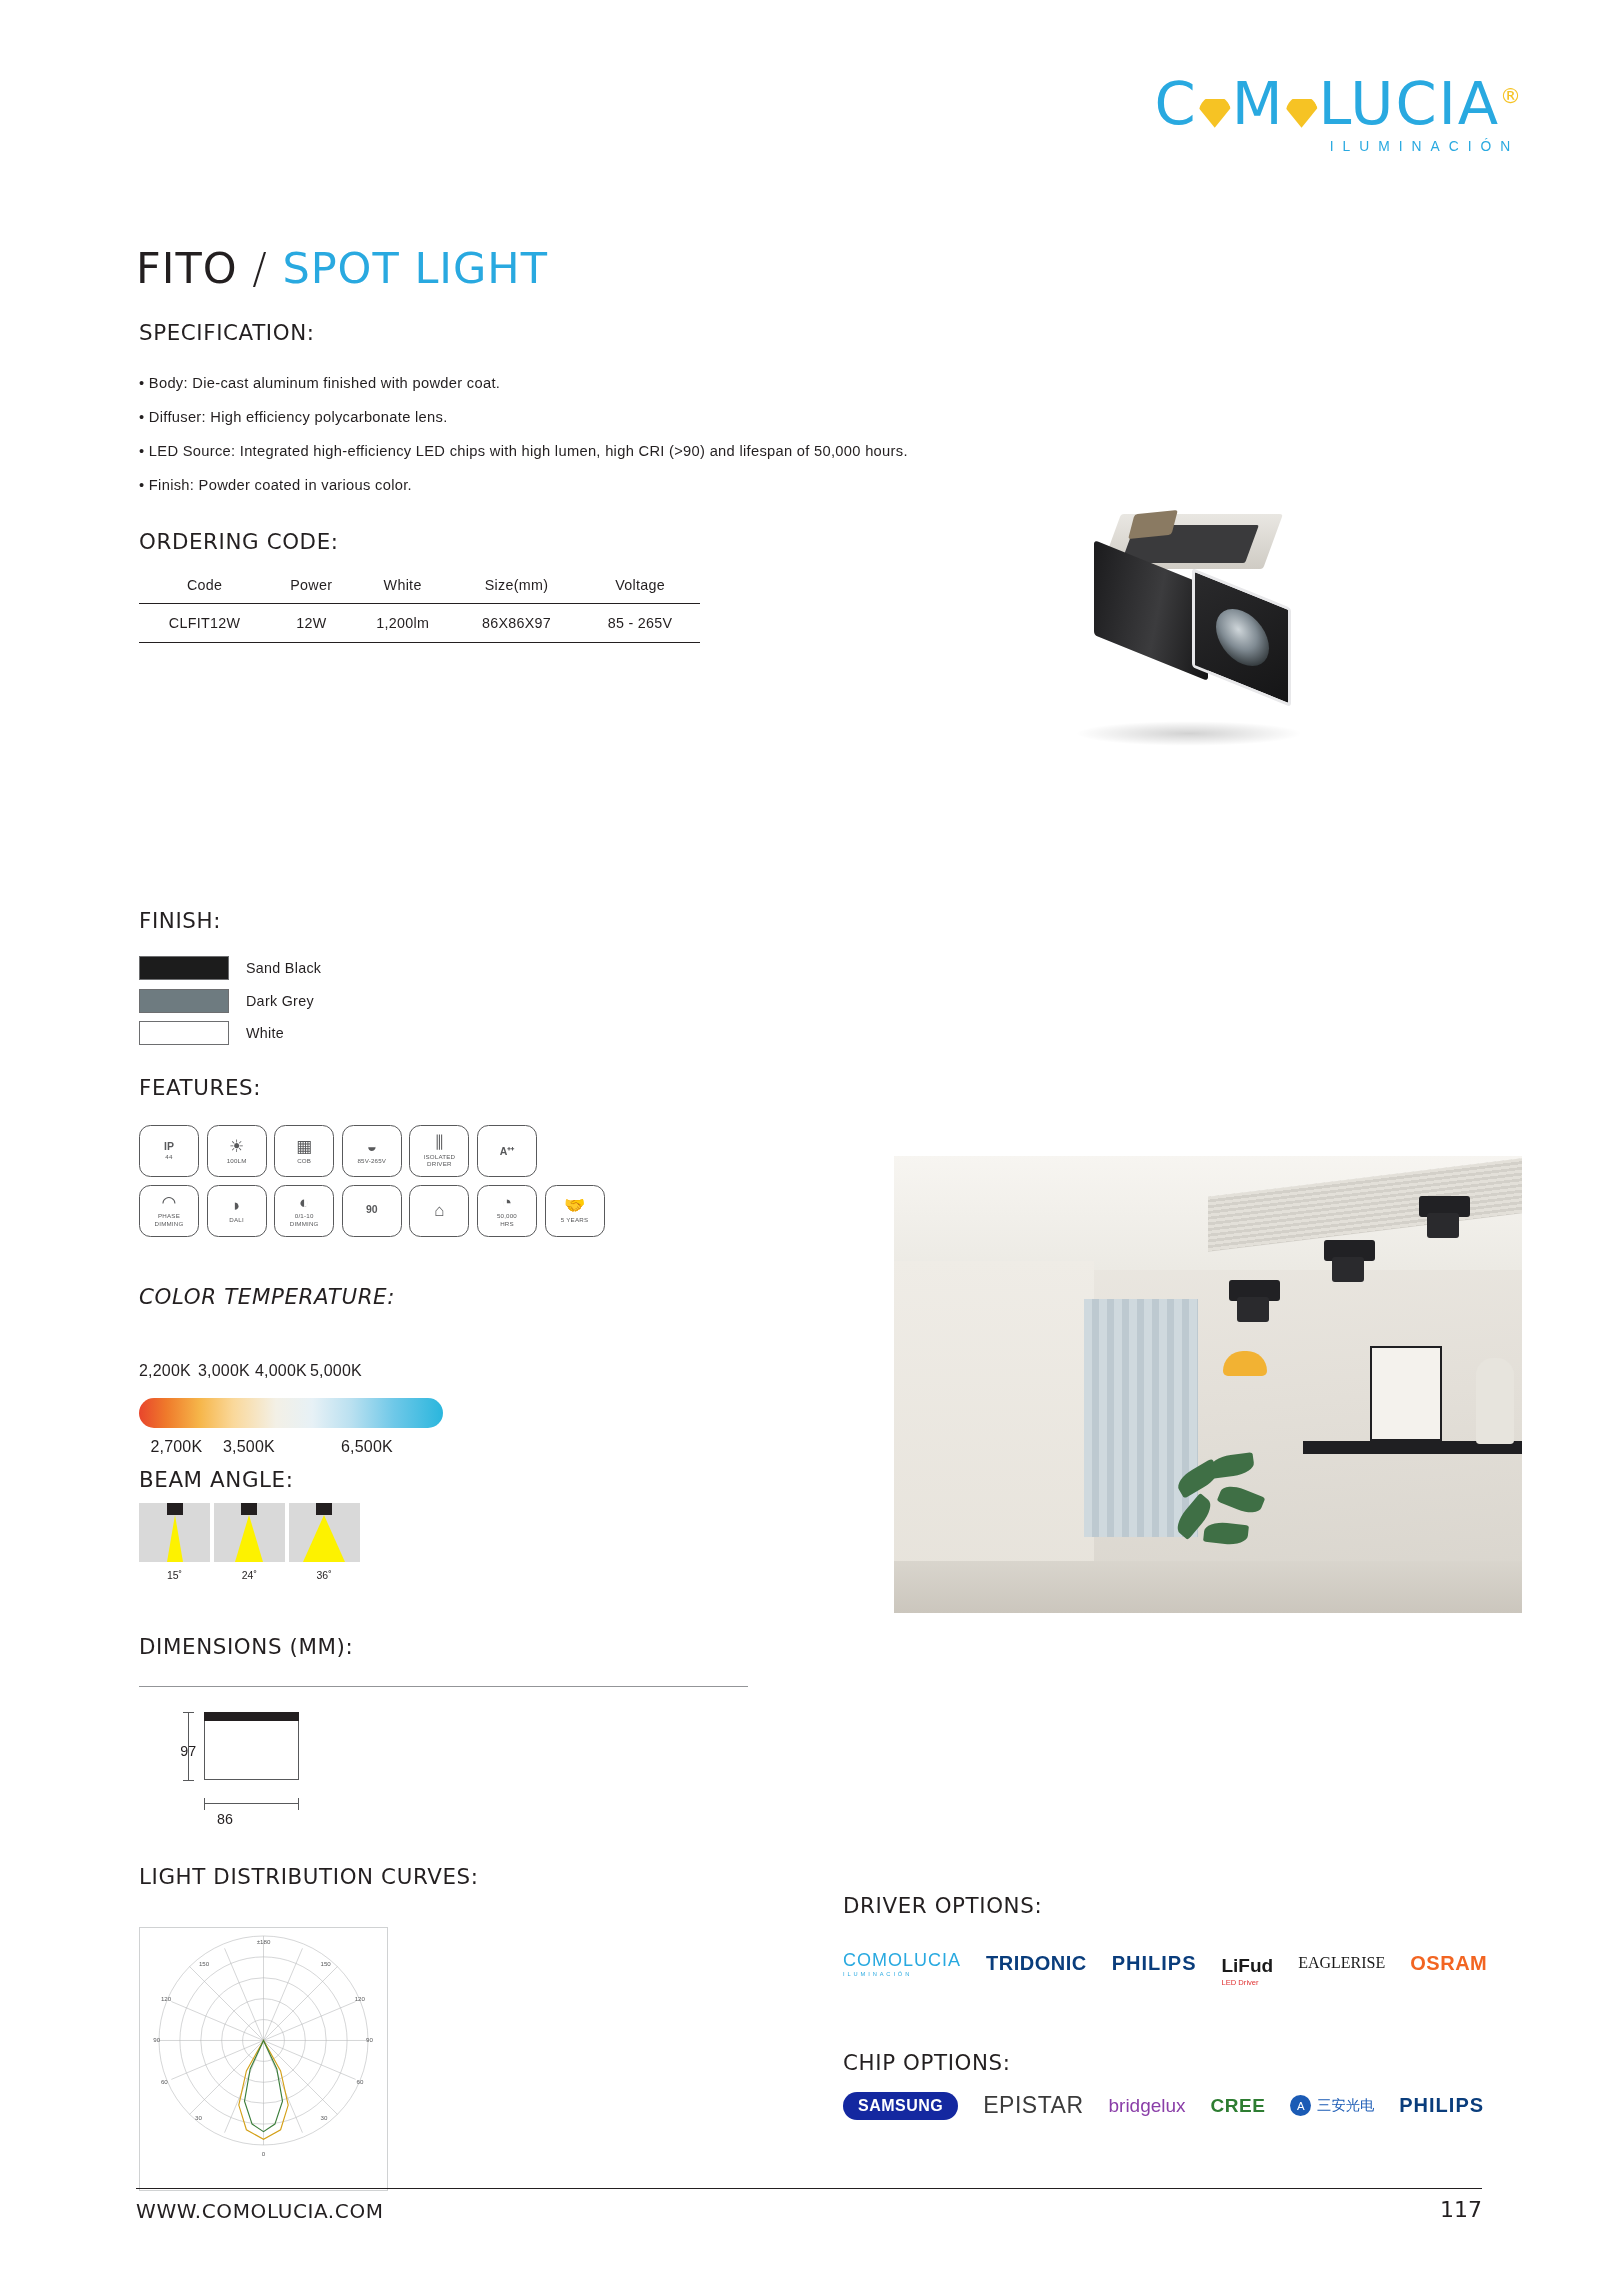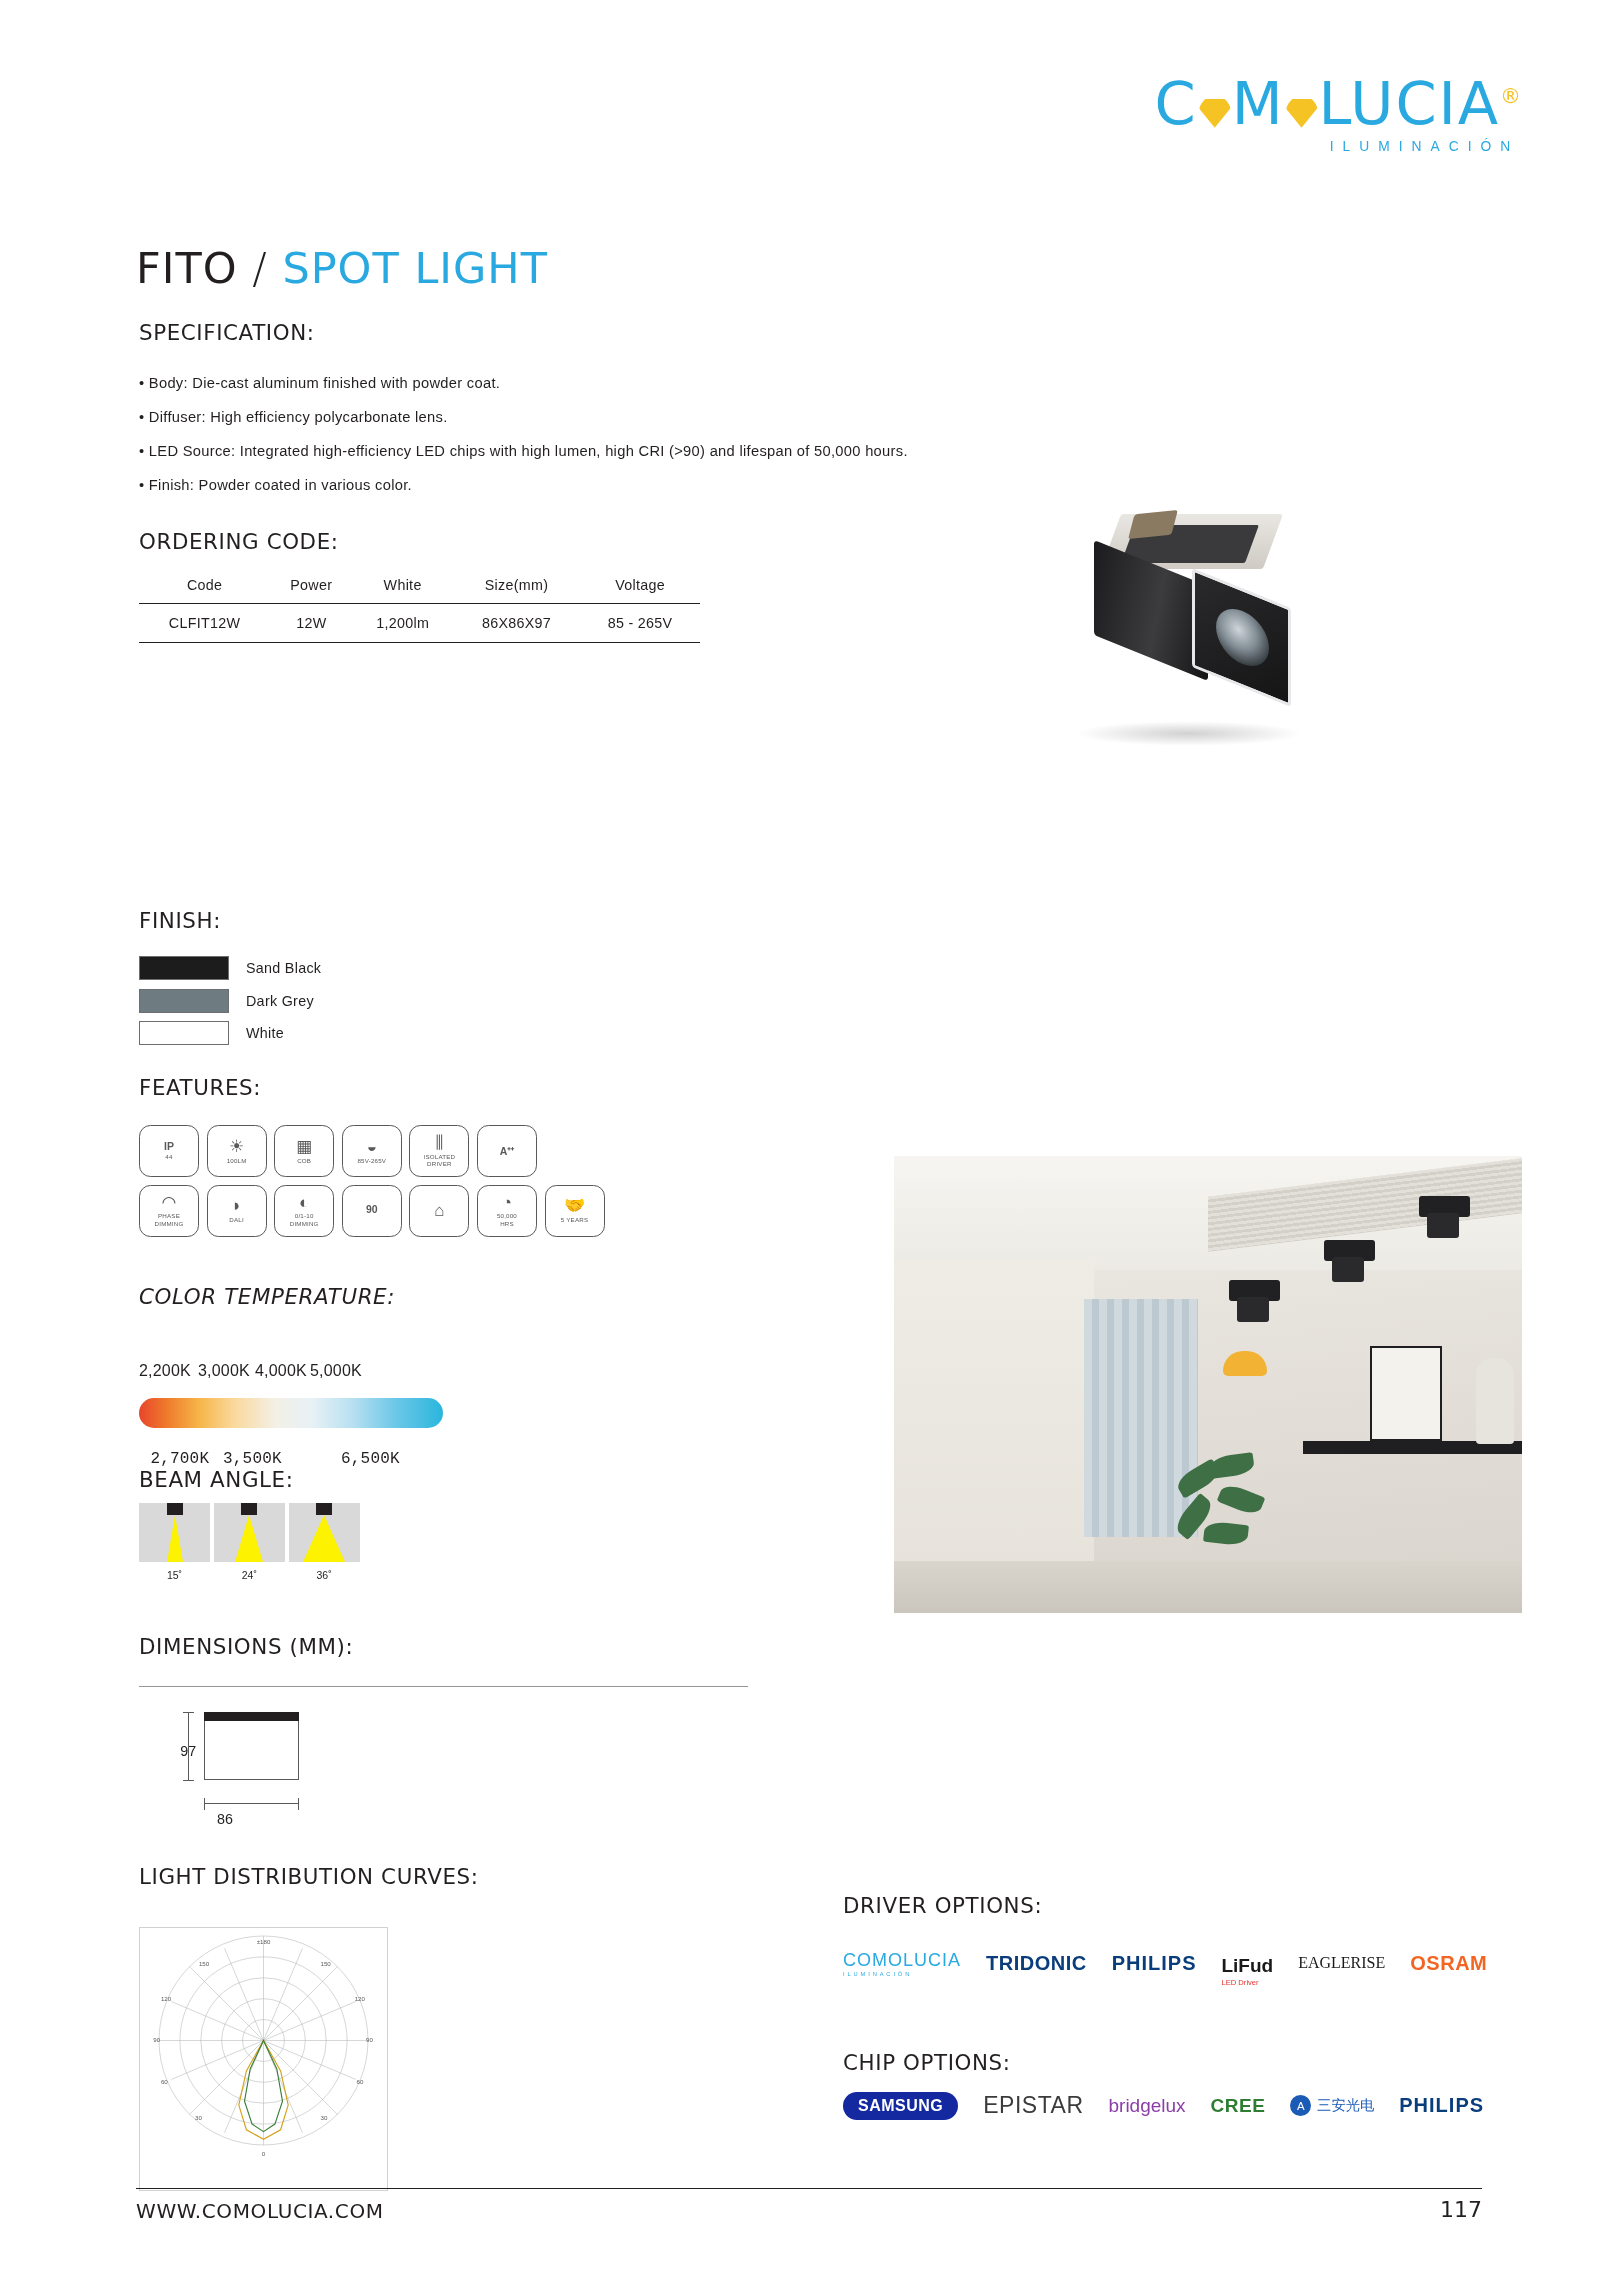--- a/index.html
+++ b/index.html
@@ -255,21 +255,21 @@
         #f3f0e6 45%, #e7f1f6 57%, #b9e0f0 70%, #6ec8e8 84%, #2ab6dd 100%);
   }
   .cct-top, .cct-bot {
     position: relative;
     height: 15px;
     font-size: 16px;
     color: #231f20;
     letter-spacing: 0.2px;
   }
   .cct-top span, .cct-bot span { position: absolute; white-space: nowrap; }
-  .cct-bot { margin-top: 22px; font-family: Liberation Mono, monospace; }
+  .cct-bot { margin-top: 10px; }
 
   
   .beam-wrap { position: absolute; left: 139px; top: 1503px; display: flex; gap: 3.8px; }
   .beam-cell { width: 71px; }
   .beam-box {
     width: 71px; height: 59px;
     background: #d9d9d9;
     position: relative;
     overflow: hidden;
   }

